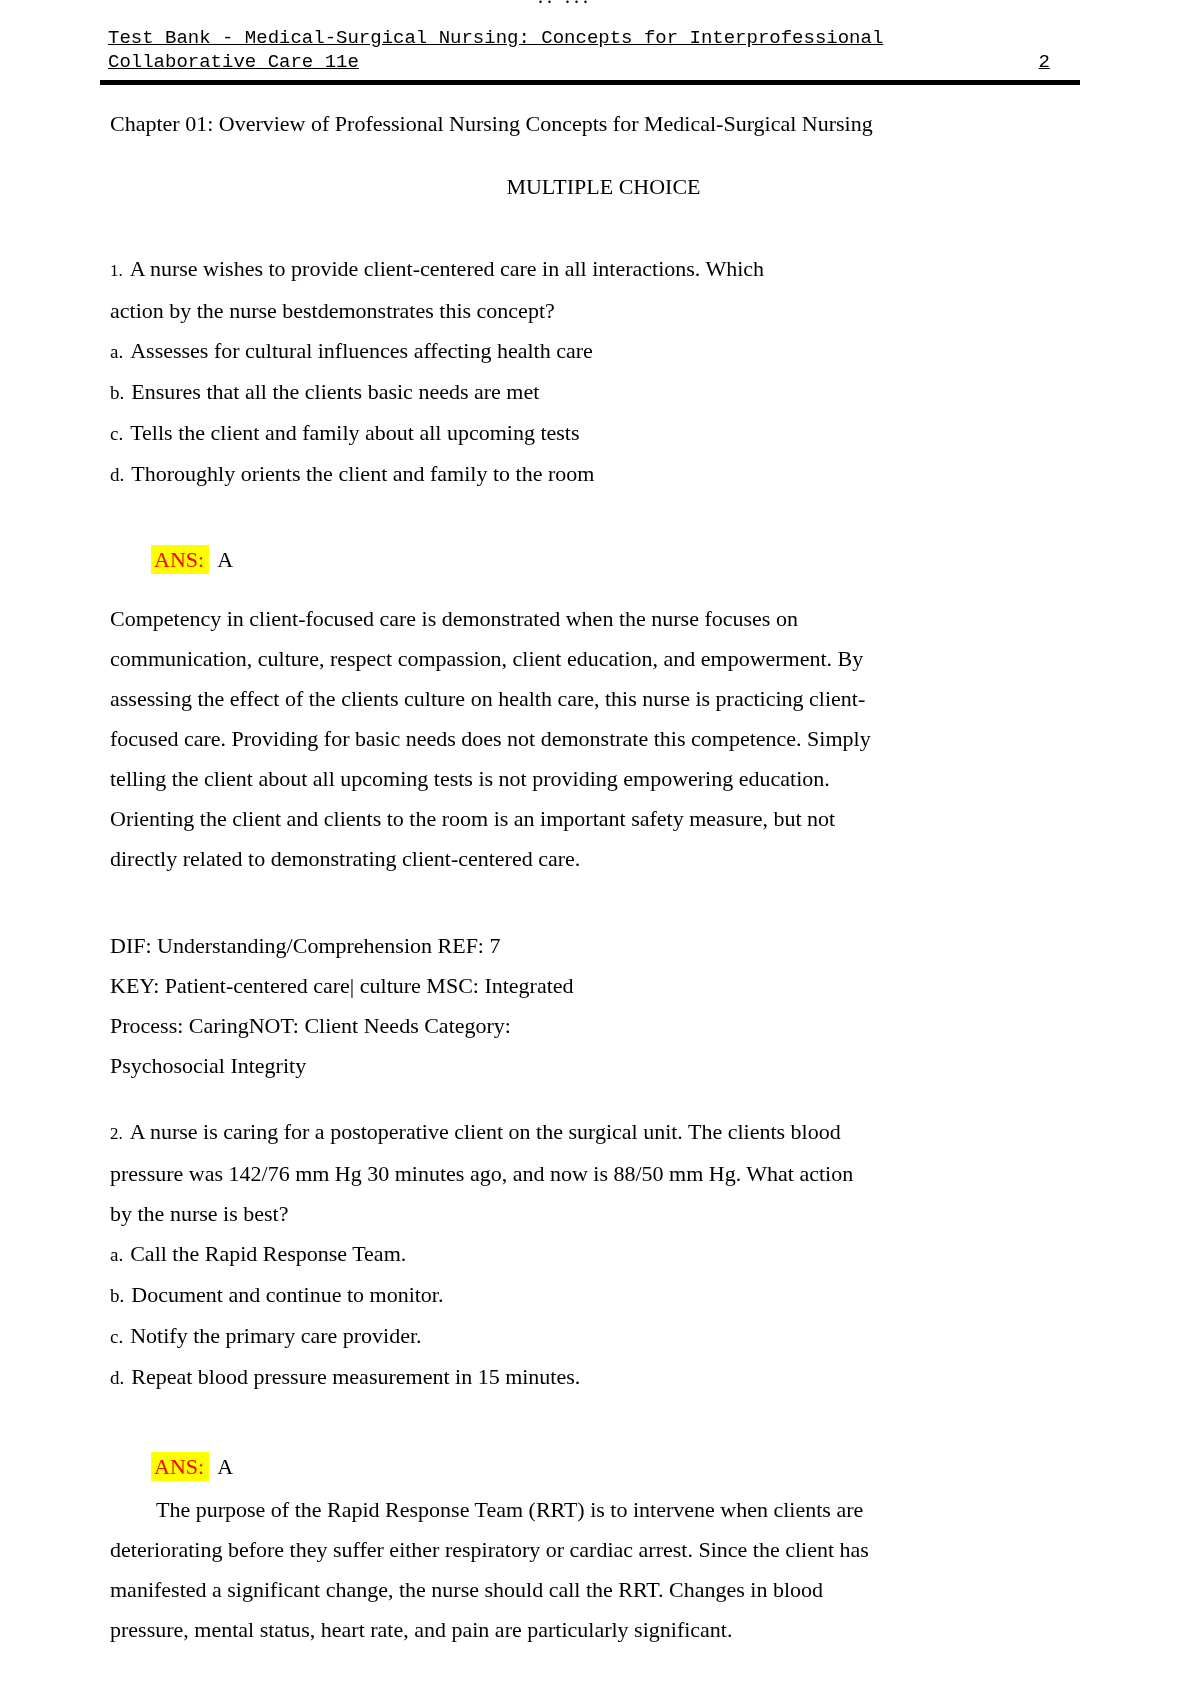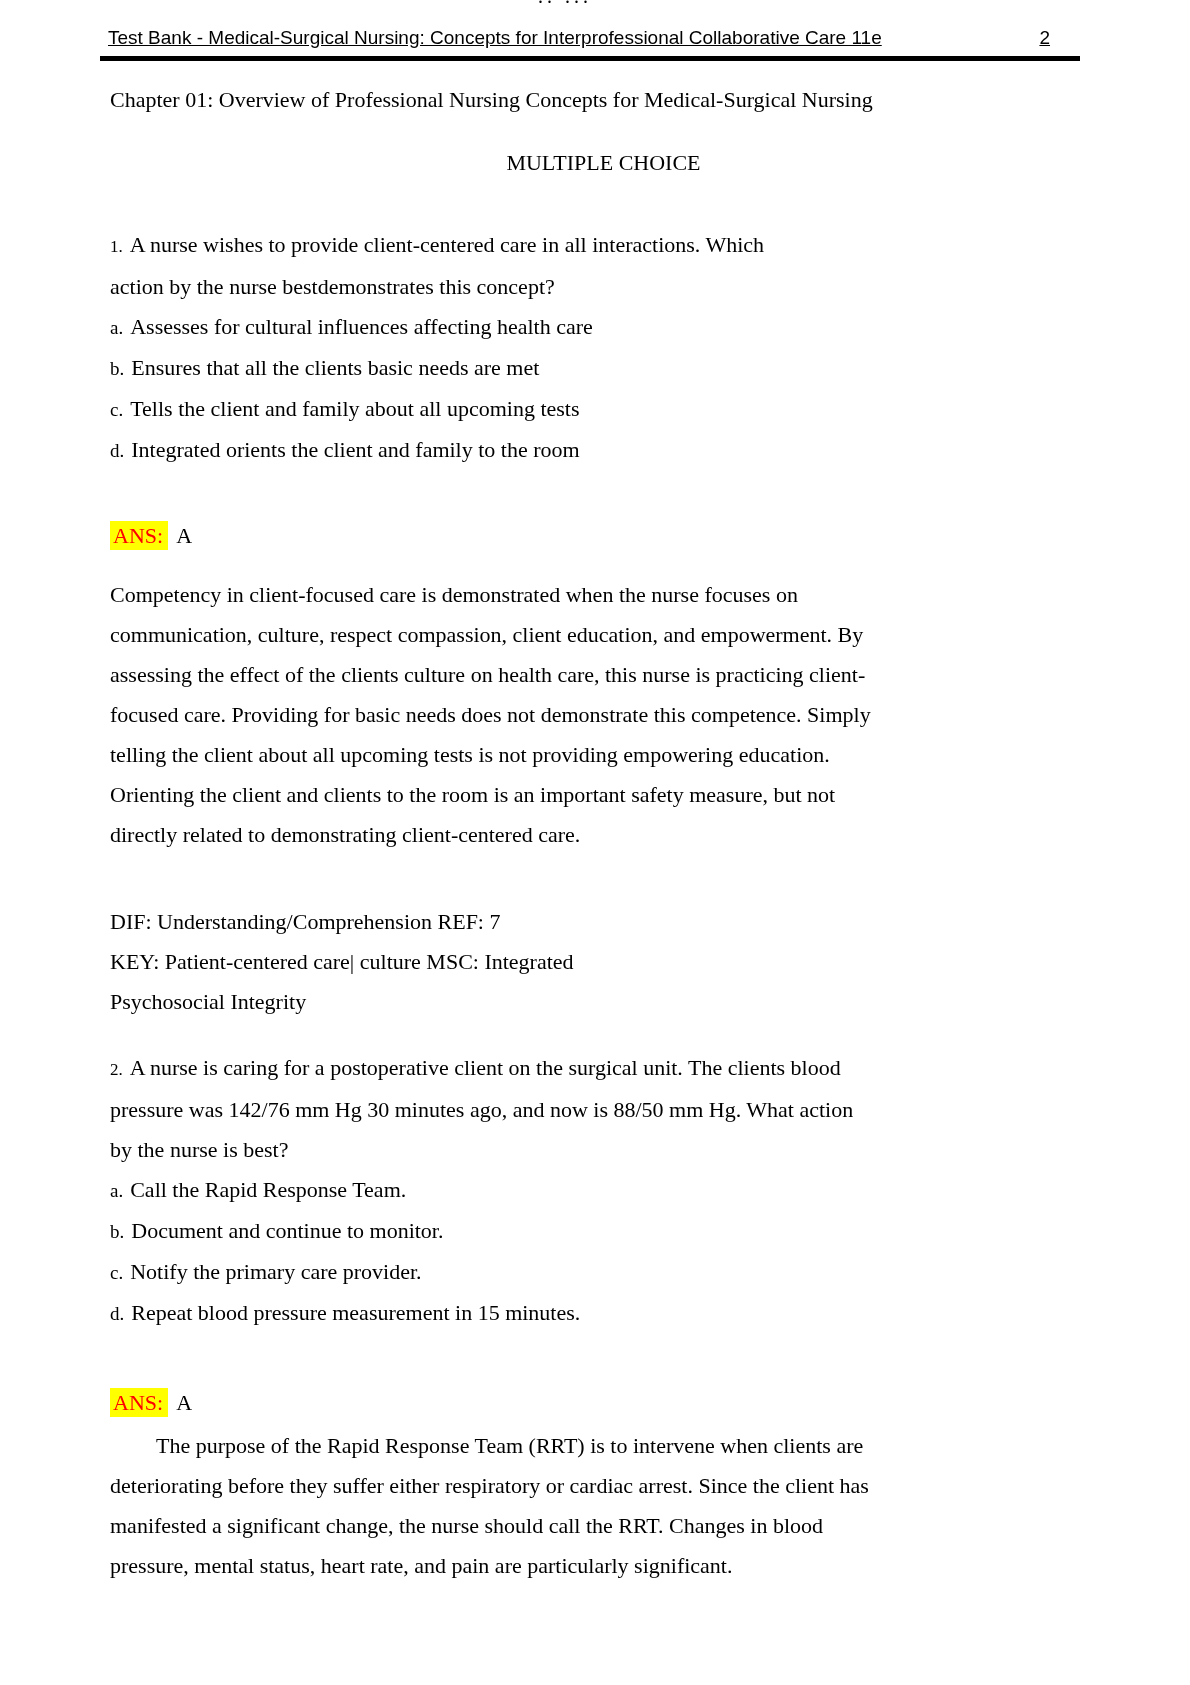--- a/index.html
+++ b/index.html
@@ -32,21 +32,21 @@
     letter-spacing: 4px;
     color: #000;
   }
   .header {
     display: flex;
     justify-content: space-between;
     align-items: flex-end;
     margin: 26px 110px 0 100px;
     padding-bottom: 6px;
     border-bottom: 5px solid #000000;
-    font-family: Liberation Sans, sans-serif;
+    font-family: Liberation Mono, monospace;
     font-size: 19px;
     line-height: 24px;
   }
   .header-title {
     text-decoration: underline;
     padding-left: 8px;
   }
   .header-page {
     text-decoration: underline;
     margin-right: 18px;
@@ -75,20 +75,21 @@
     margin-right: 7px;
   }
   .opt-marker {
     font-size: 19px;
     margin-right: 7px;
   }
   .ans-label {
     background: var(--hl-bg, #ffff00);
     color: var(--hl-color, #ff0000);
     padding: 2px 5px 2px 3px;
+    margin-left: 41px;
   }
   .ans-value {
     margin-left: 8px;
   }
 </style>
 </head>
 <body>
 
 <div class="page">
 
@@ -106,34 +107,35 @@
     <div class="line chapter">Chapter 01: Overview of Professional Nursing Concepts for Medical-Surgical Nursing</div>
 
     <div class="line section-head">MULTIPLE CHOICE</div>
 
     <div class="line stem-first"><span class="qnum">1.</span><span>A nurse wishes to provide client-centered care in all interactions. Which</span></div>
     <div class="line">action by the nurse bestdemonstrates this concept?</div>
 
     <div class="line"><span class="opt-marker">a.</span><span>Assesses for cultural influences affecting health care</span></div>
     <div class="line"><span class="opt-marker">b.</span><span>Ensures that all the clients basic needs are met</span></div>
     <div class="line"><span class="opt-marker">c.</span><span>Tells the client and family about all upcoming tests</span></div>
-    <div class="line"><span class="opt-marker">d.</span><span>Integrated orients the client and family to the room</span></div>
+    <div class="line"><span class="opt-marker">d.</span><span>Thoroughly orients the client and family to the room</span></div>
 
     <div class="line ans-row-1"><span class="ans-label">ANS:</span><span class="ans-value">A</span></div>
 
     <div class="line rationale-1">Competency in client-focused care is demonstrated when the nurse focuses on</div>
     <div class="line">communication, culture, respect compassion, client education, and empowerment. By</div>
     <div class="line">assessing the effect of the clients culture on health care, this nurse is practicing client-</div>
     <div class="line">focused care. Providing for basic needs does not demonstrate this competence. Simply</div>
     <div class="line">telling the client about all upcoming tests is not providing empowering education.</div>
     <div class="line">Orienting the client and clients to the room is an important safety measure, but not</div>
     <div class="line">directly related to demonstrating client-centered care.</div>
 
     <div class="line meta-first">DIF: Understanding/Comprehension REF: 7</div>
     <div class="line">KEY: Patient-centered care| culture MSC: Integrated</div>
+    <div class="line">Process: CaringNOT: Client Needs Category:</div>
     <div class="line">Psychosocial Integrity</div>
 
     <div class="line stem-first-2"><span class="qnum">2.</span><span>A nurse is caring for a postoperative client on the surgical unit. The clients blood</span></div>
     <div class="line">pressure was 142/76 mm Hg 30 minutes ago, and now is 88/50 mm Hg. What action</div>
     <div class="line">by the nurse is best?</div>
 
     <div class="line"><span class="opt-marker">a.</span><span>Call the Rapid Response Team.</span></div>
     <div class="line"><span class="opt-marker">b.</span><span>Document and continue to monitor.</span></div>
     <div class="line"><span class="opt-marker">c.</span><span>Notify the primary care provider.</span></div>
     <div class="line"><span class="opt-marker">d.</span><span>Repeat blood pressure measurement in 15 minutes.</span></div>

